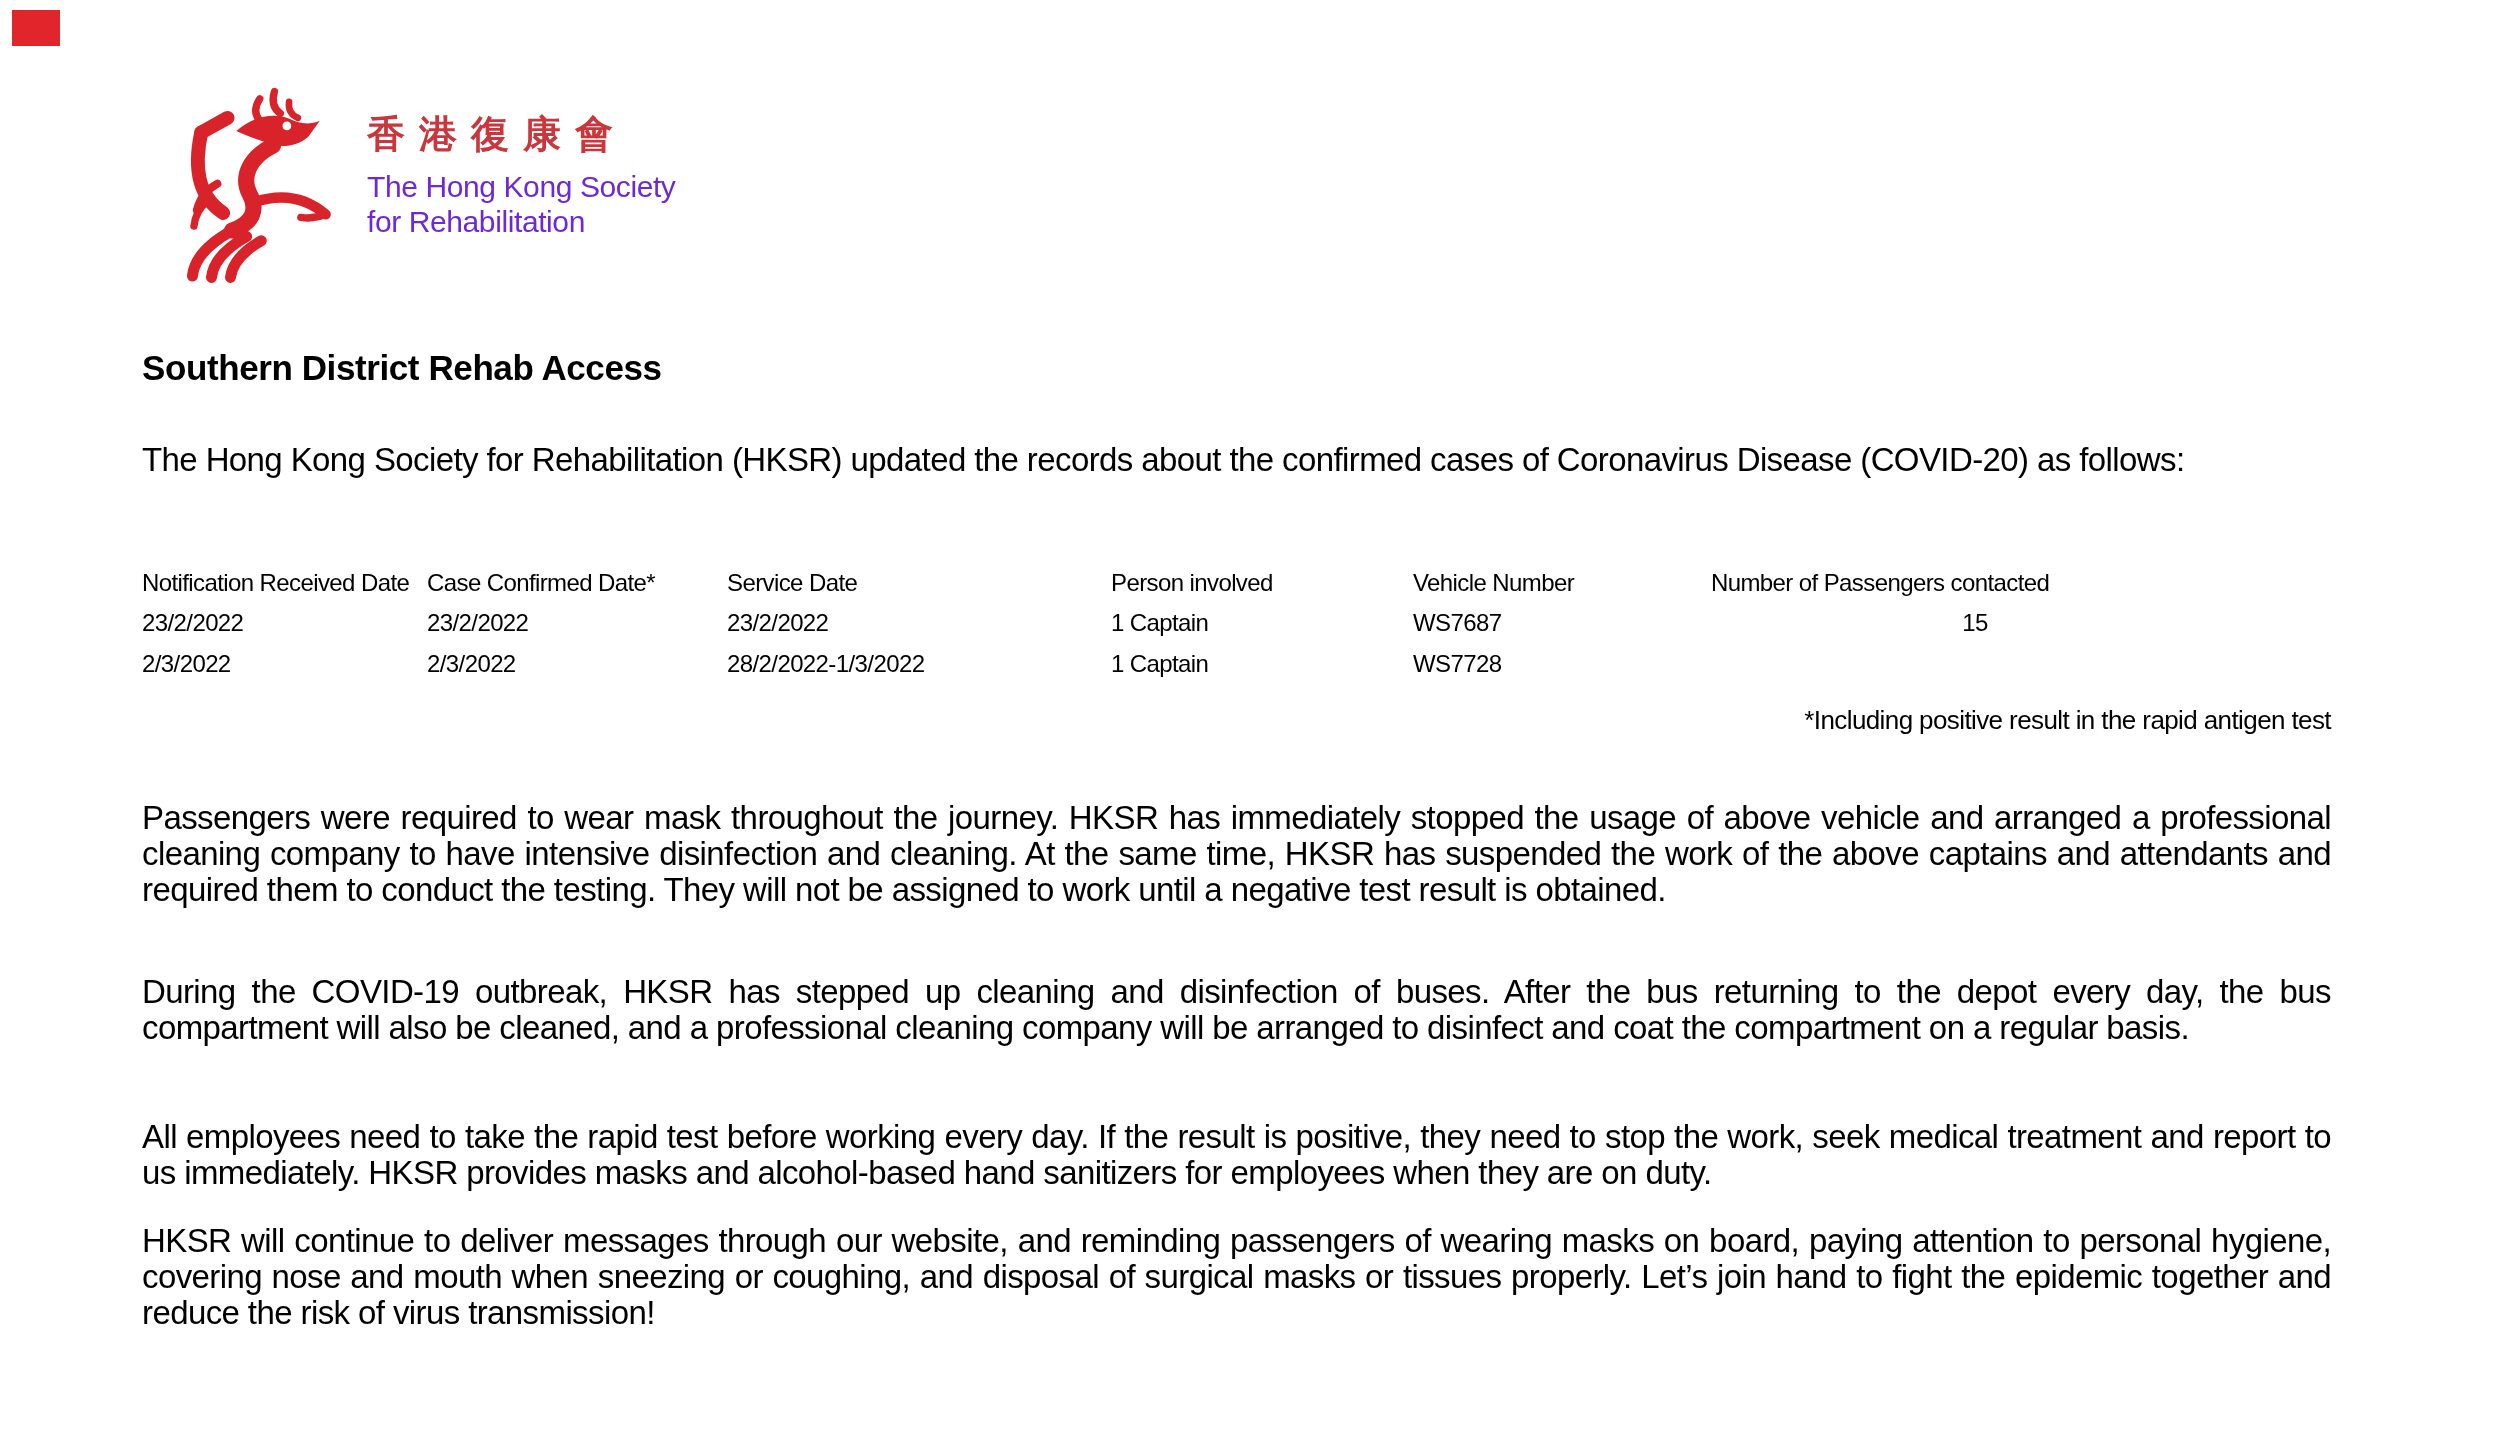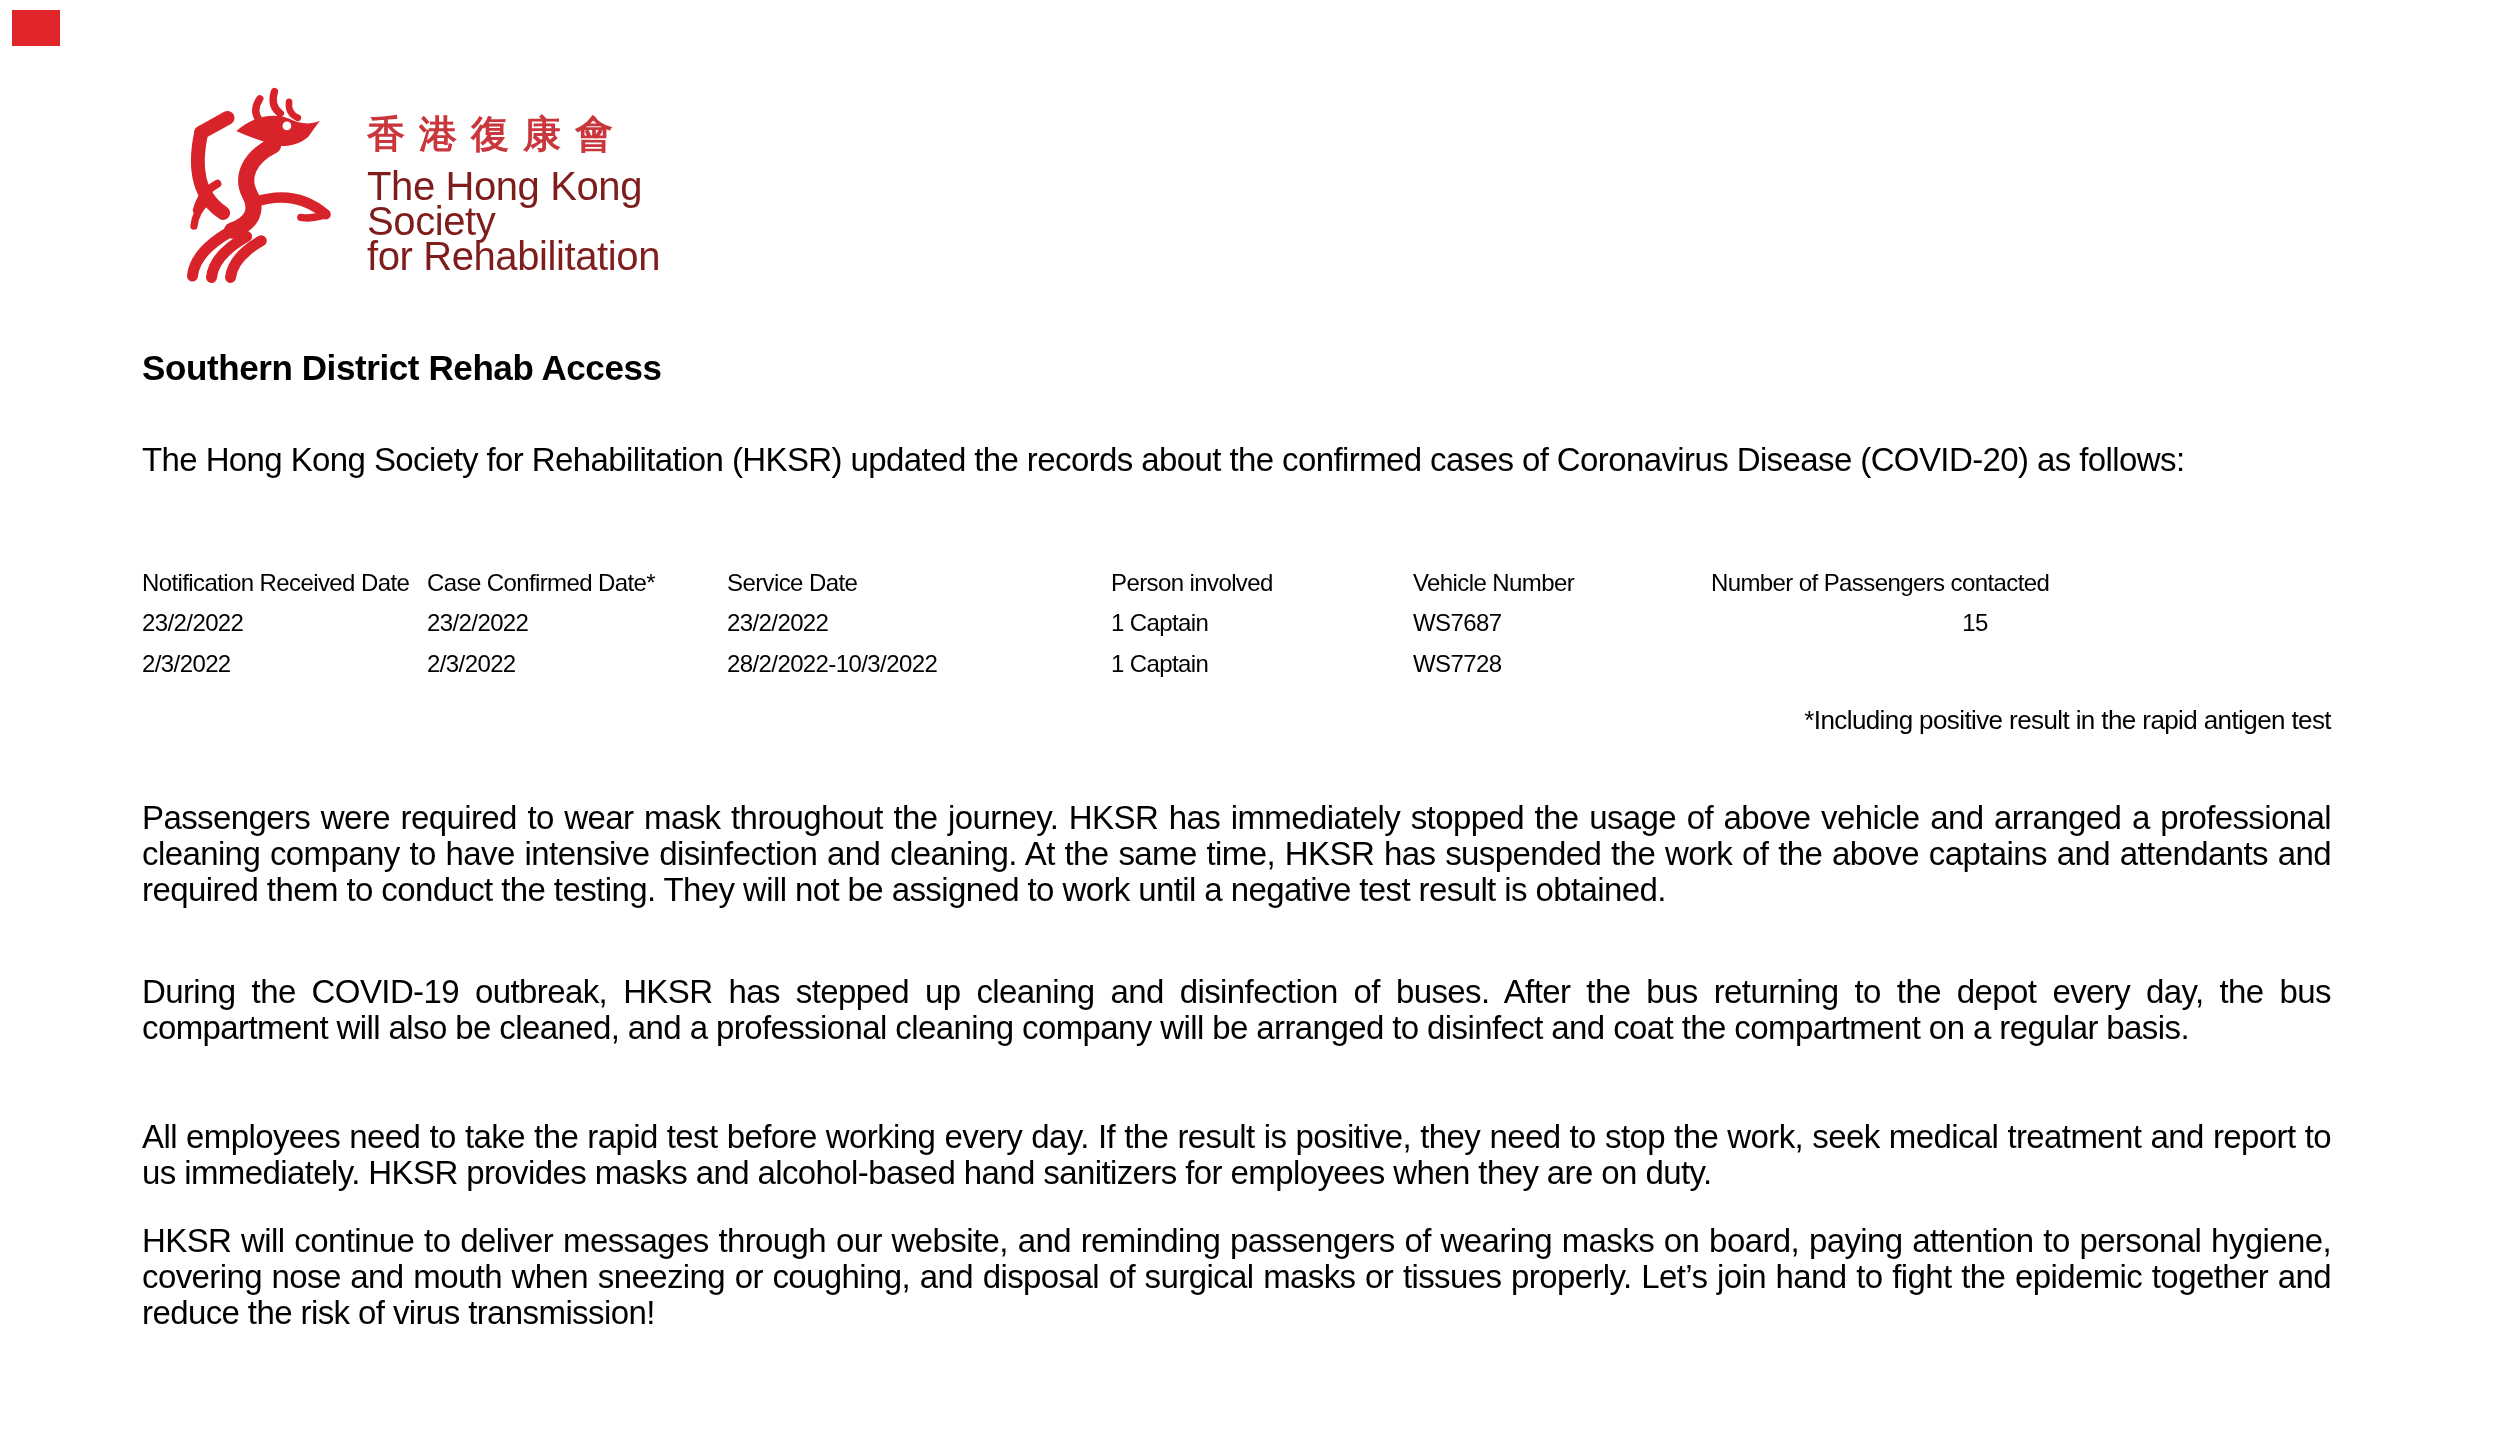--- a/index.html
+++ b/index.html
@@ -25,23 +25,23 @@
   .logo-cn {
     font-family: Liberation Sans, sans-serif;
     font-size: 38px;
     font-weight: bold;
     letter-spacing: 14px;
     color: #c9363c;
     white-space: nowrap;
   }
   .logo-en {
     margin-top: 9.2px;
-    font-size: 40px;
+    font-size: 30px;
     line-height: 35px;
-    color: #7f1d1d;
+    color: #6d28d9;
     letter-spacing: -0.4px;
   }
   
   .doc-text {
     font-size: 33px;
     line-height: 36px;
     letter-spacing: -0.6px;
   }
   .title {
     position: absolute;
@@ -144,21 +144,21 @@
         <div class="cell">23/2/2022</div>
         <div class="cell">23/2/2022</div>
         <div class="cell">23/2/2022</div>
         <div class="cell">1 Captain</div>
         <div class="cell">WS7687</div>
         <div class="cell num">15</div>
       </div>
       <div class="trow">
         <div class="cell">2/3/2022</div>
         <div class="cell">2/3/2022</div>
-        <div class="cell">28/2/2022-10/3/2022</div>
+        <div class="cell">28/2/2022-1/3/2022</div>
         <div class="cell">1 Captain</div>
         <div class="cell">WS7728</div>
       </div>
     </div>
     <div class="footnote">*Including positive result in the rapid antigen test</div>
   </div>
 
   <div class="para para-1 doc-text">Passengers were required to wear mask throughout the journey. HKSR has immediately stopped the usage of above vehicle and arranged a professional cleaning company to have intensive disinfection and cleaning. At the same time, HKSR has suspended the work of the above captains and attendants and required them to conduct the testing.  They will not be assigned to work until a negative test result is obtained.</div>
   <div class="para para-2 doc-text">During the COVID-19 outbreak, HKSR has stepped up cleaning and disinfection of buses. After the bus returning to the depot every day, the bus compartment will also be cleaned, and a professional cleaning company will be arranged to disinfect and coat the compartment on a regular basis.</div>
   <div class="para para-3 doc-text">All employees need to take the rapid test before working every day. If the result is positive, they need to stop the work, seek medical treatment and report to us immediately. HKSR provides masks and alcohol-based hand sanitizers for employees when they are on duty.</div>

